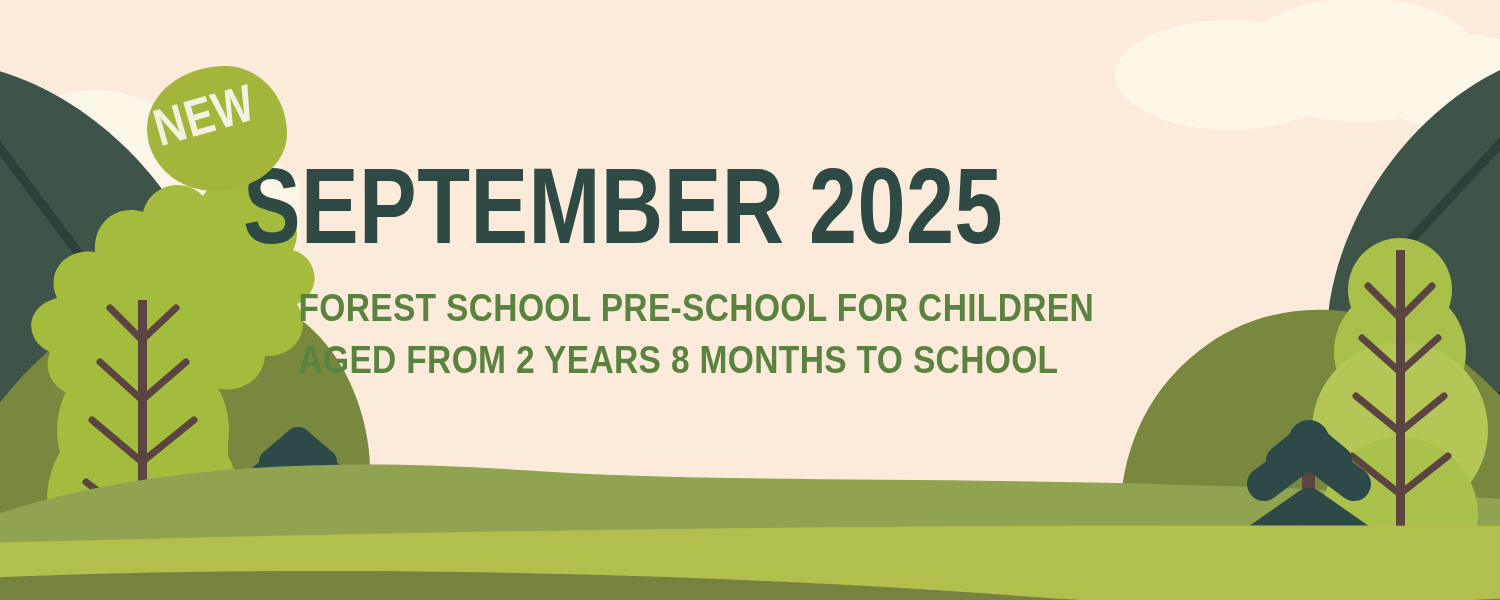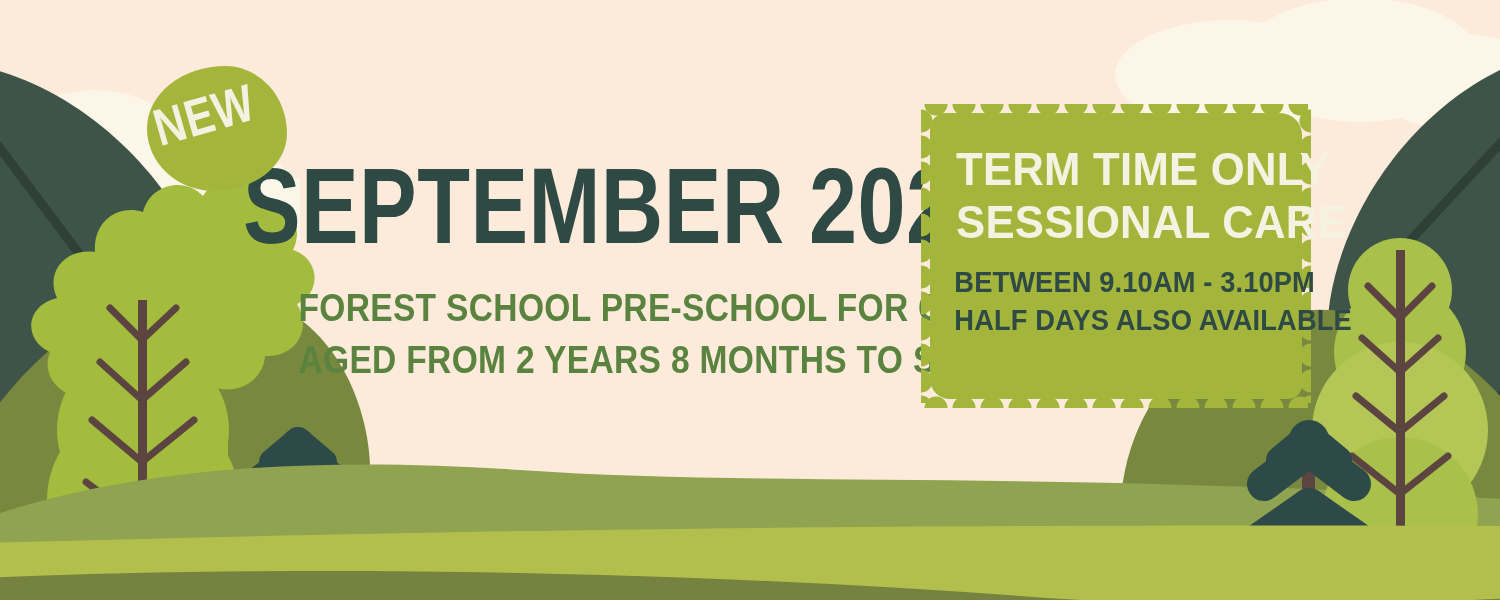--- a/index.html
+++ b/index.html
@@ -300,25 +300,15 @@
       <span id="new-badge-label" class="cond">NEW</span>
     </div>
 
     <div id="headline" class="cond">SEPTEMBER 2025</div>
 
     <div id="subtitle">
       <div class="sub-line">FOREST SCHOOL PRE-SCHOOL FOR CHILDREN</div>
       <div class="sub-line">AGED FROM 2 YEARS 8 MONTHS TO SCHOOL</div>
     </div>
 
-    <div id="info-card">
-      <div class="card-side left"></div>
-      <div class="card-side right"></div>
-
-      <div class="line-main">TERM TIME ONLY</div>
-      <div class="line-main">SESSIONAL CARE</div>
-      <div class="spacer"></div>
-      <div class="line-sub">BETWEEN 9.10AM - 3.10PM</div>
-      <div class="line-sub">HALF DAYS ALSO AVAILABLE</div>
-    </div>
 
   </div>
 </div>
 
 </body></html>

